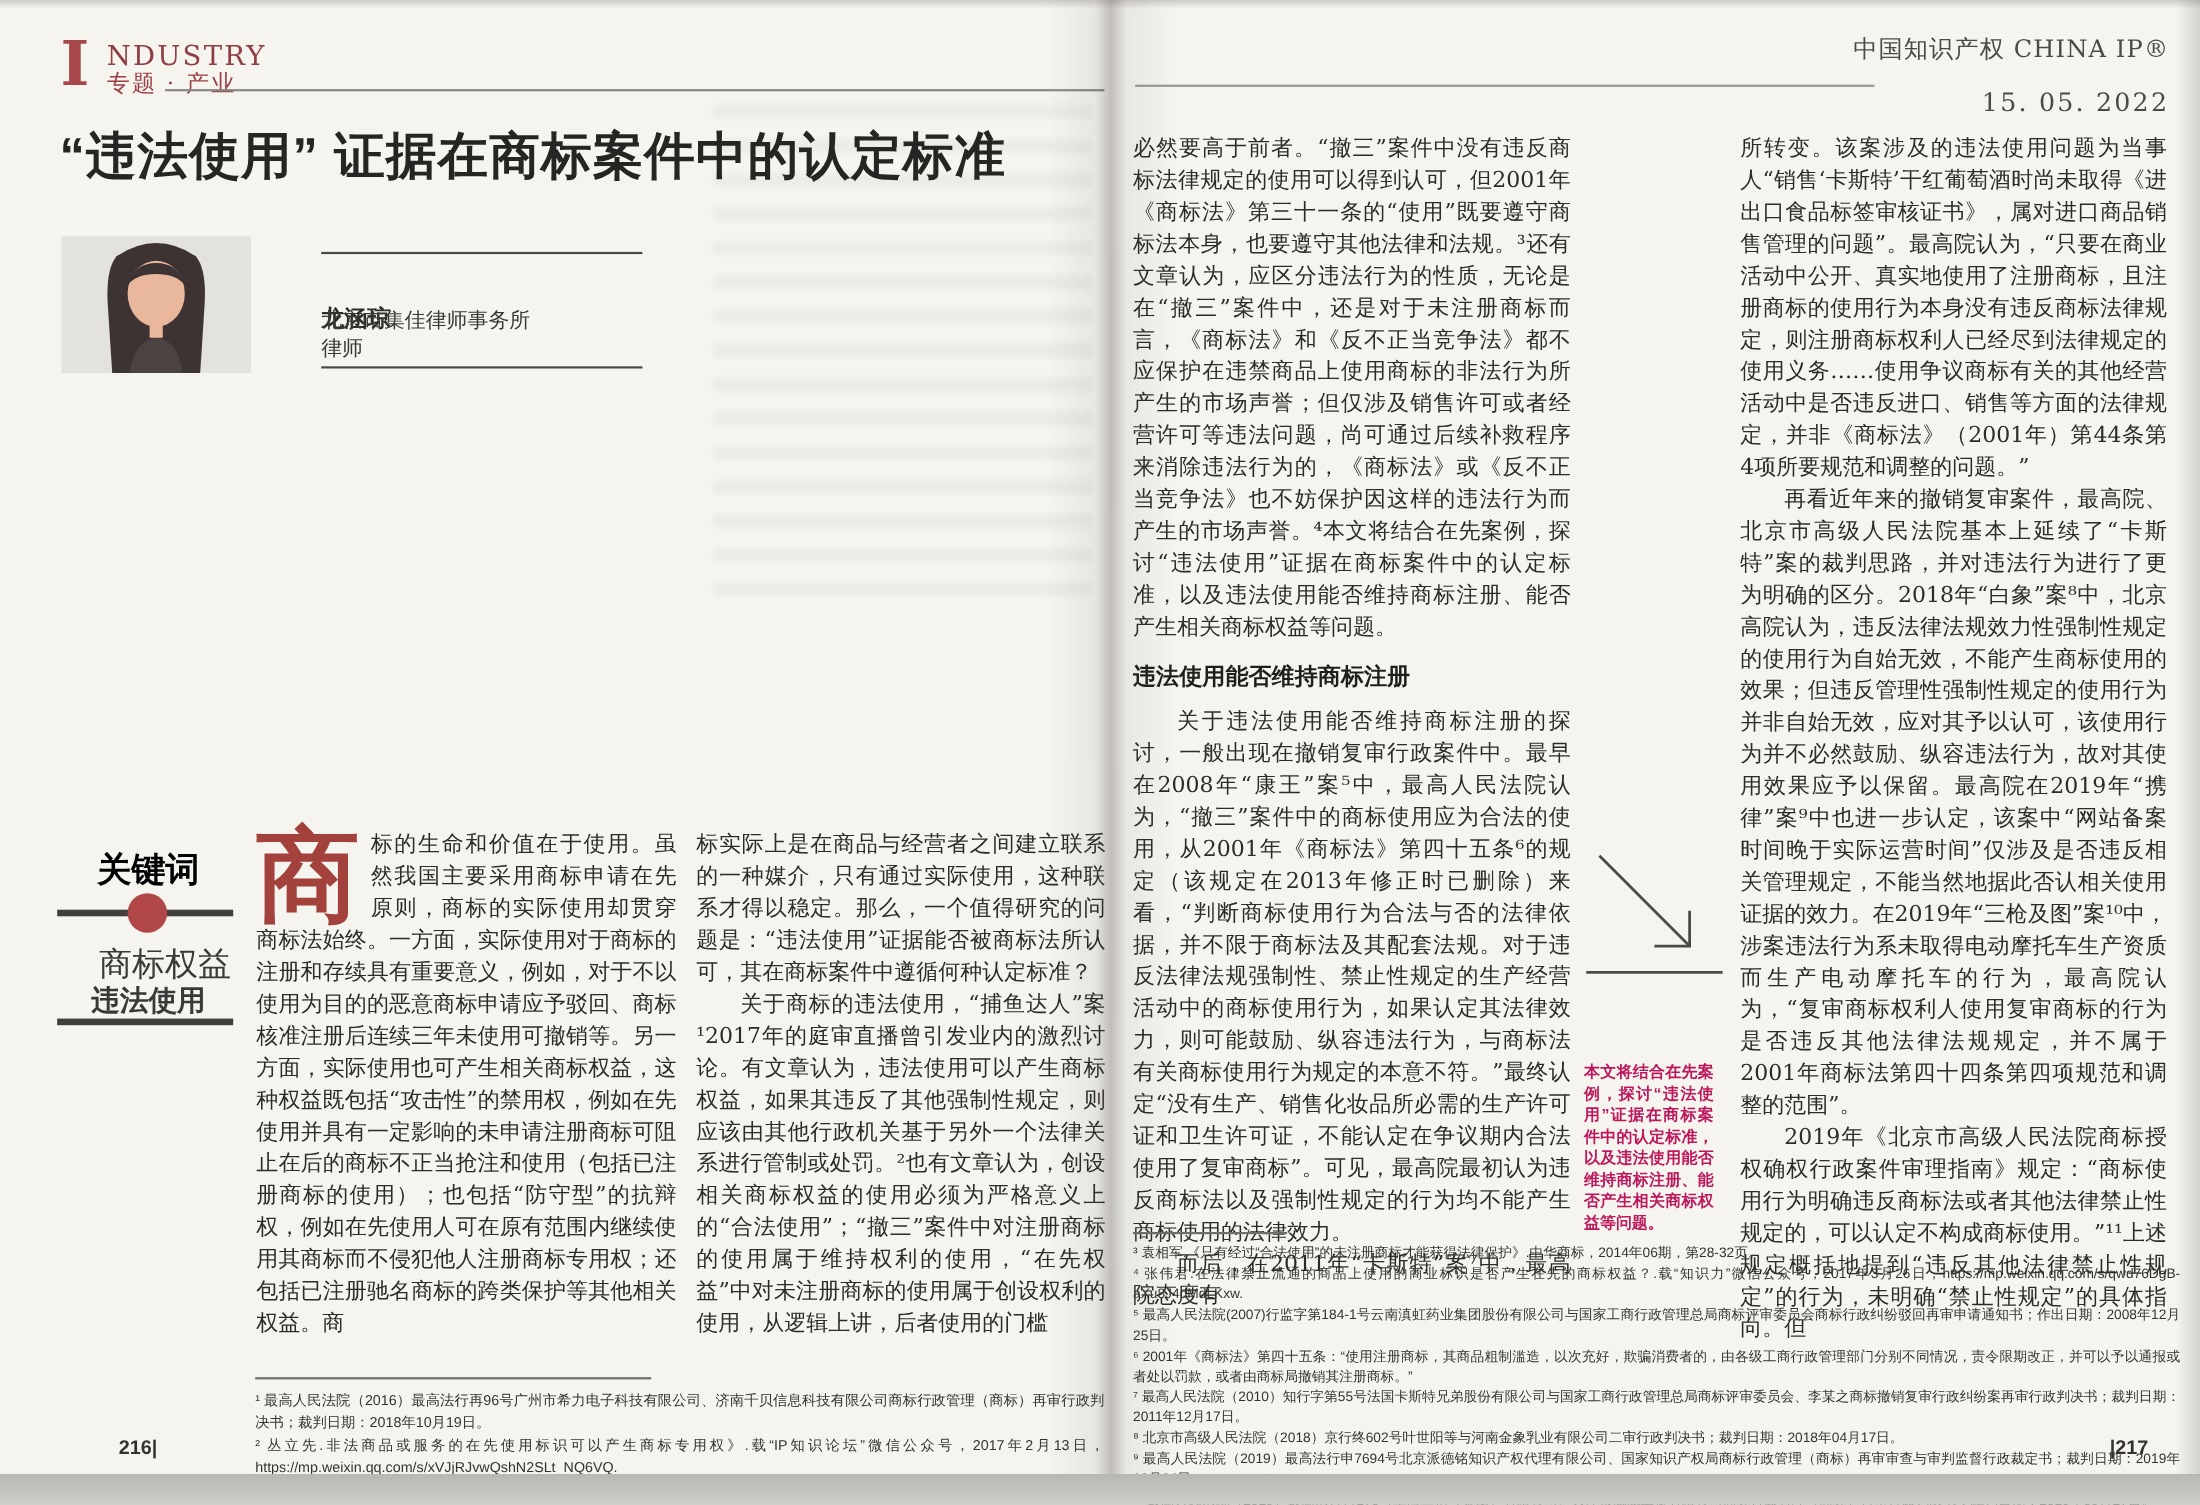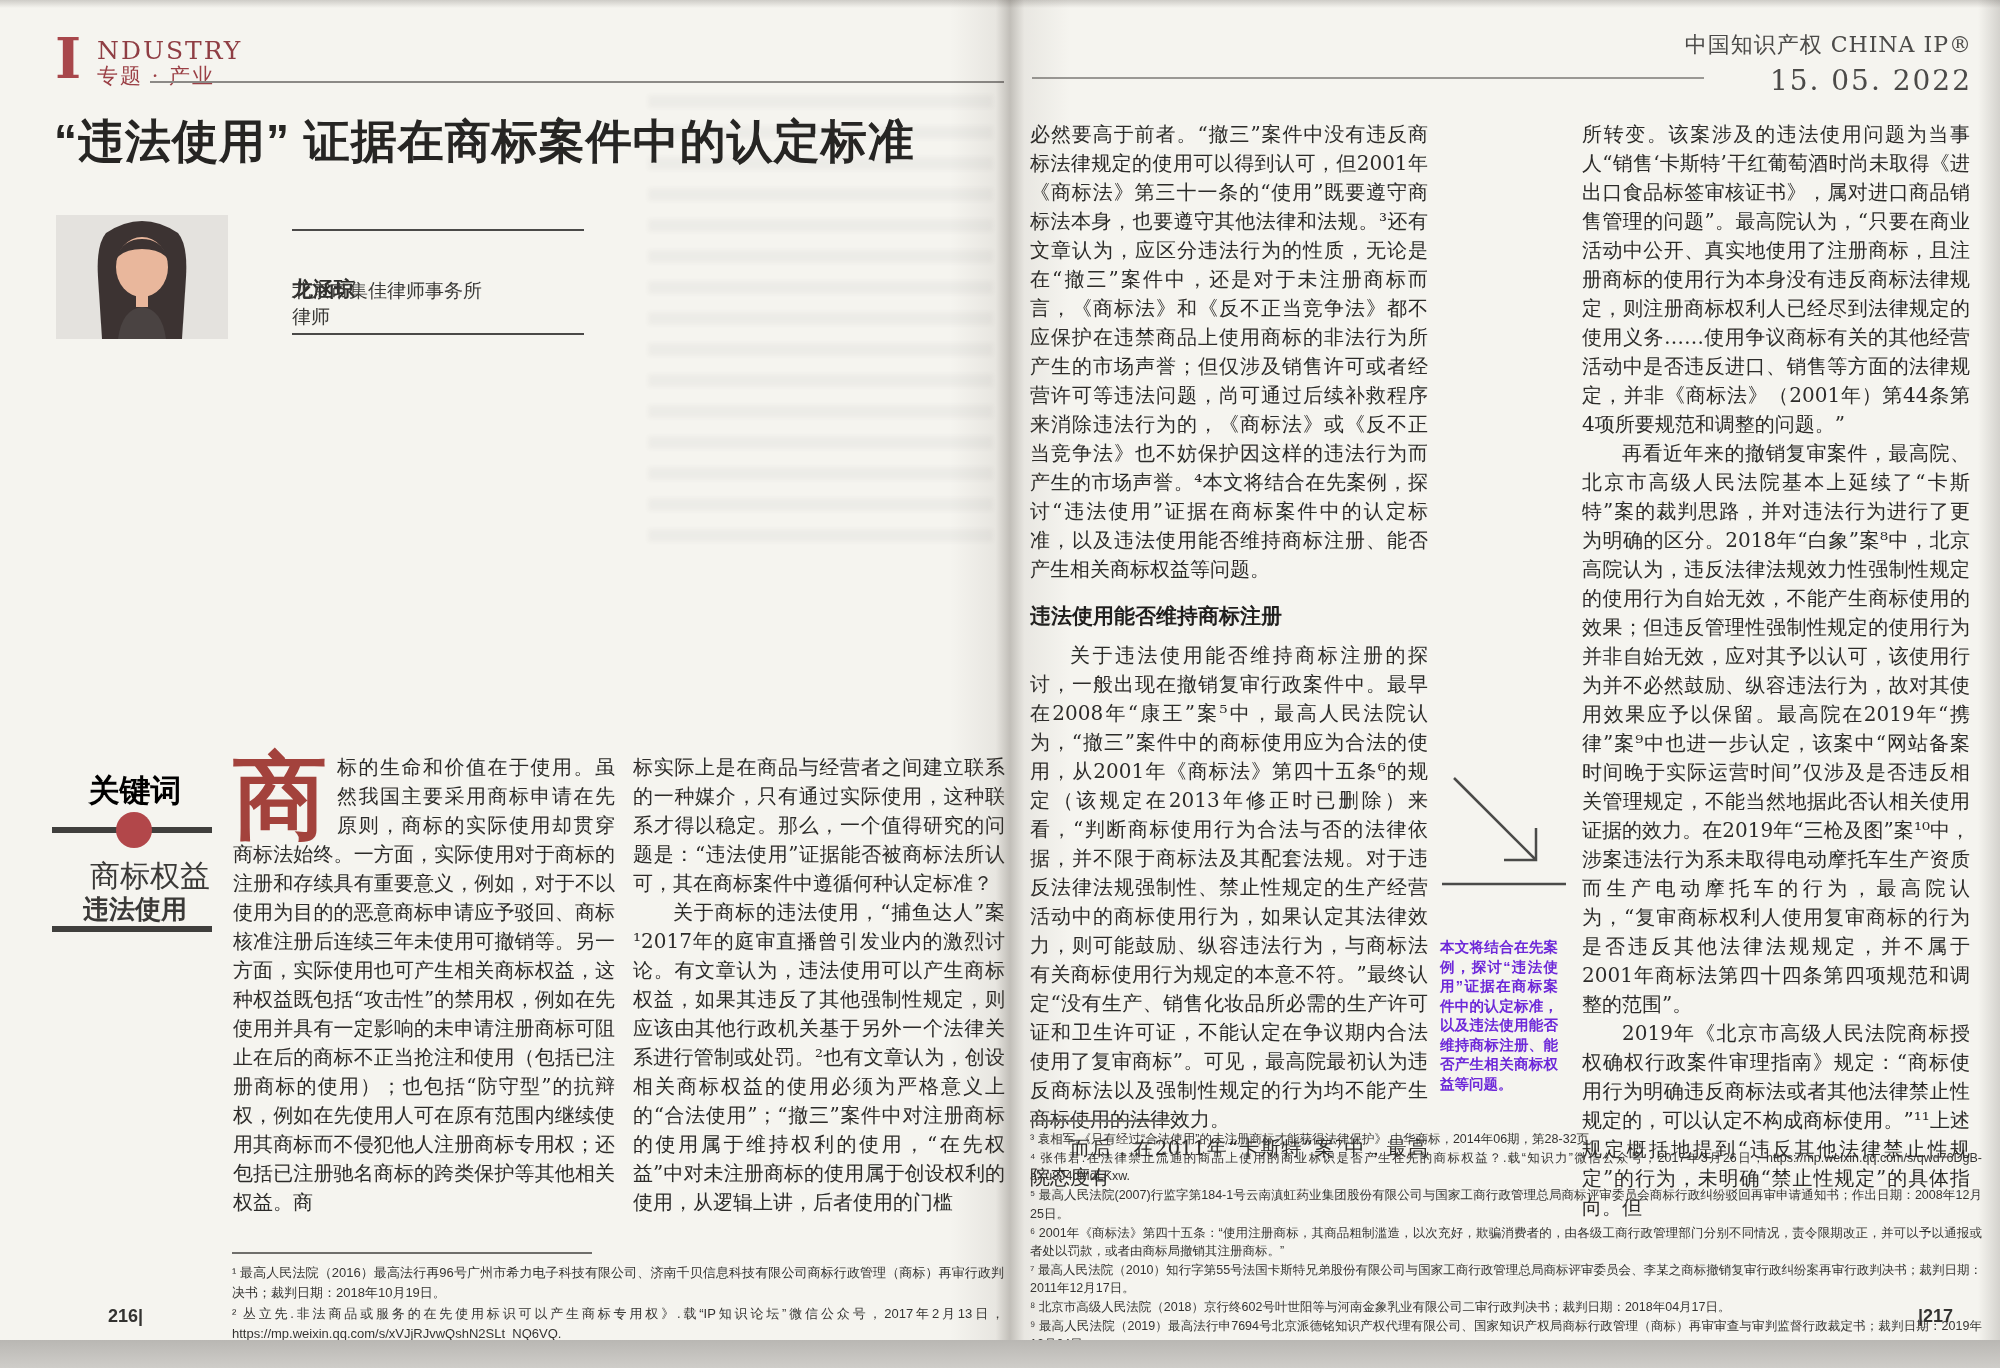--- a/index.html
+++ b/index.html
@@ -42,21 +42,21 @@
 
   
   .sect-initial{position:absolute;left:55px;top:30px;font-size:56px;line-height:56px;
     font-weight:bold;color:#a8474b;}
   .sect-en{position:absolute;left:97px;top:36px;font-size:25px;letter-spacing:2px;color:#8f3e44;}
   .sect-cn{position:absolute;left:97px;top:62px;font-size:21px;color:#9b4046;letter-spacing:2px;}
   .rule-hdr-l{position:absolute;left:150px;top:81px;width:854px;height:2px;background:#8b8986;}
   .rule-hdr-r{position:absolute;left:1032px;top:77px;width:672px;height:1.5px;background:#9a9894;}
   .mag-block{position:absolute;left:1590px;top:30px;width:382px;text-align:right;color:#4b4a48;}
   .mag-name{font-size:22px;letter-spacing:1px;}
-  .mag-date{font-size:28px;letter-spacing:2px;margin-top:4px;}
+  .mag-date{font-size:23px;letter-spacing:2px;margin-top:21px;}
 
   
   .title{position:absolute;left:54px;top:112px;width:900px;font-size:46px;line-height:1.3;
     font-weight:900;color:#262523;font-family:"Liberation Sans","DejaVu Sans",sans-serif;
     letter-spacing:1px;}
   .photo{position:absolute;left:56px;top:215px;width:172px;height:124px;overflow:hidden;
     background:#dddbd7;}
   .author-rule-t{position:absolute;left:292px;top:229px;width:292px;height:2px;background:#4a4948;}
   .author-rule-b{position:absolute;left:292px;top:333px;width:292px;height:2px;background:#4a4948;}
   .author-name{position:absolute;left:292px;top:243px;font-size:21px;font-weight:bold;
@@ -91,23 +91,23 @@
     color:#a3423c;font-weight:bold;
   }
   .sec-heading{
     font-family:"Liberation Sans","DejaVu Sans",sans-serif;
     font-size:21px;font-weight:bold;color:#1f1e1d;margin:17px 0 11px 0;text-align:left;
   }
 
   
   .pq-arrow{position:absolute;left:1440px;top:772px;}
   .pull-quote{
-    position:absolute;left:1440px;top:938px;width:118px;
+    position:absolute;left:1440px;top:966px;width:118px;
     font-family:"Liberation Sans","DejaVu Sans",sans-serif;
-    font-size:14.5px;line-height:19.5px;font-weight:bold;color:#6d28d9;text-align:justify;
+    font-size:14.5px;line-height:19.5px;font-weight:bold;color:#be185d;text-align:justify;
   }
 
   
   .fn-rule-l{position:absolute;left:232px;top:1252px;width:360px;height:1.5px;background:#6f6e6b;}
   .fn-rule-r{position:absolute;left:1030px;top:1120px;width:140px;height:1.5px;background:#6f6e6b;}
   .footnotes{position:absolute;font-family:"Liberation Sans","DejaVu Sans",sans-serif;
     color:#343331;text-align:justify;}
   .fn-left{left:232px;top:1263px;width:772px;font-size:13px;line-height:1.55;}
   .fn-right{left:1030px;top:1130px;width:952px;font-size:12.5px;line-height:1.45;}
   .footnotes div{margin:0 0 1px 0;}

